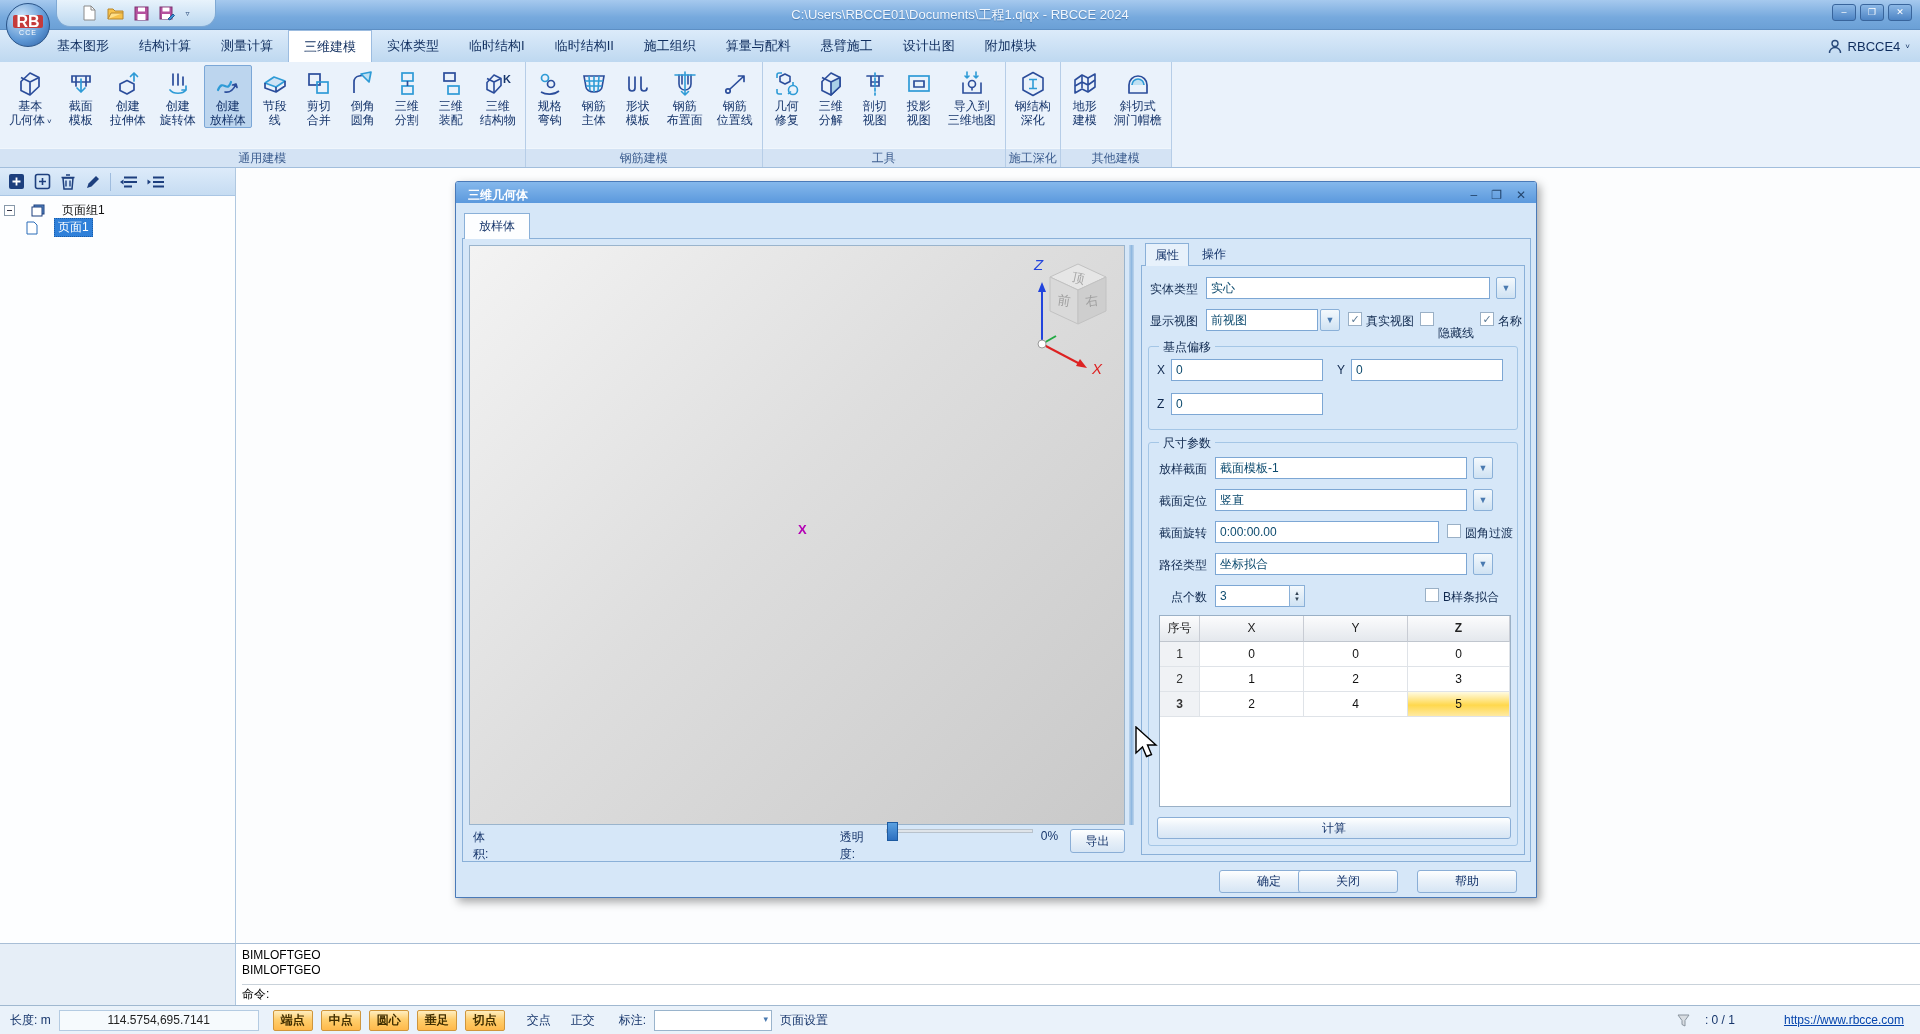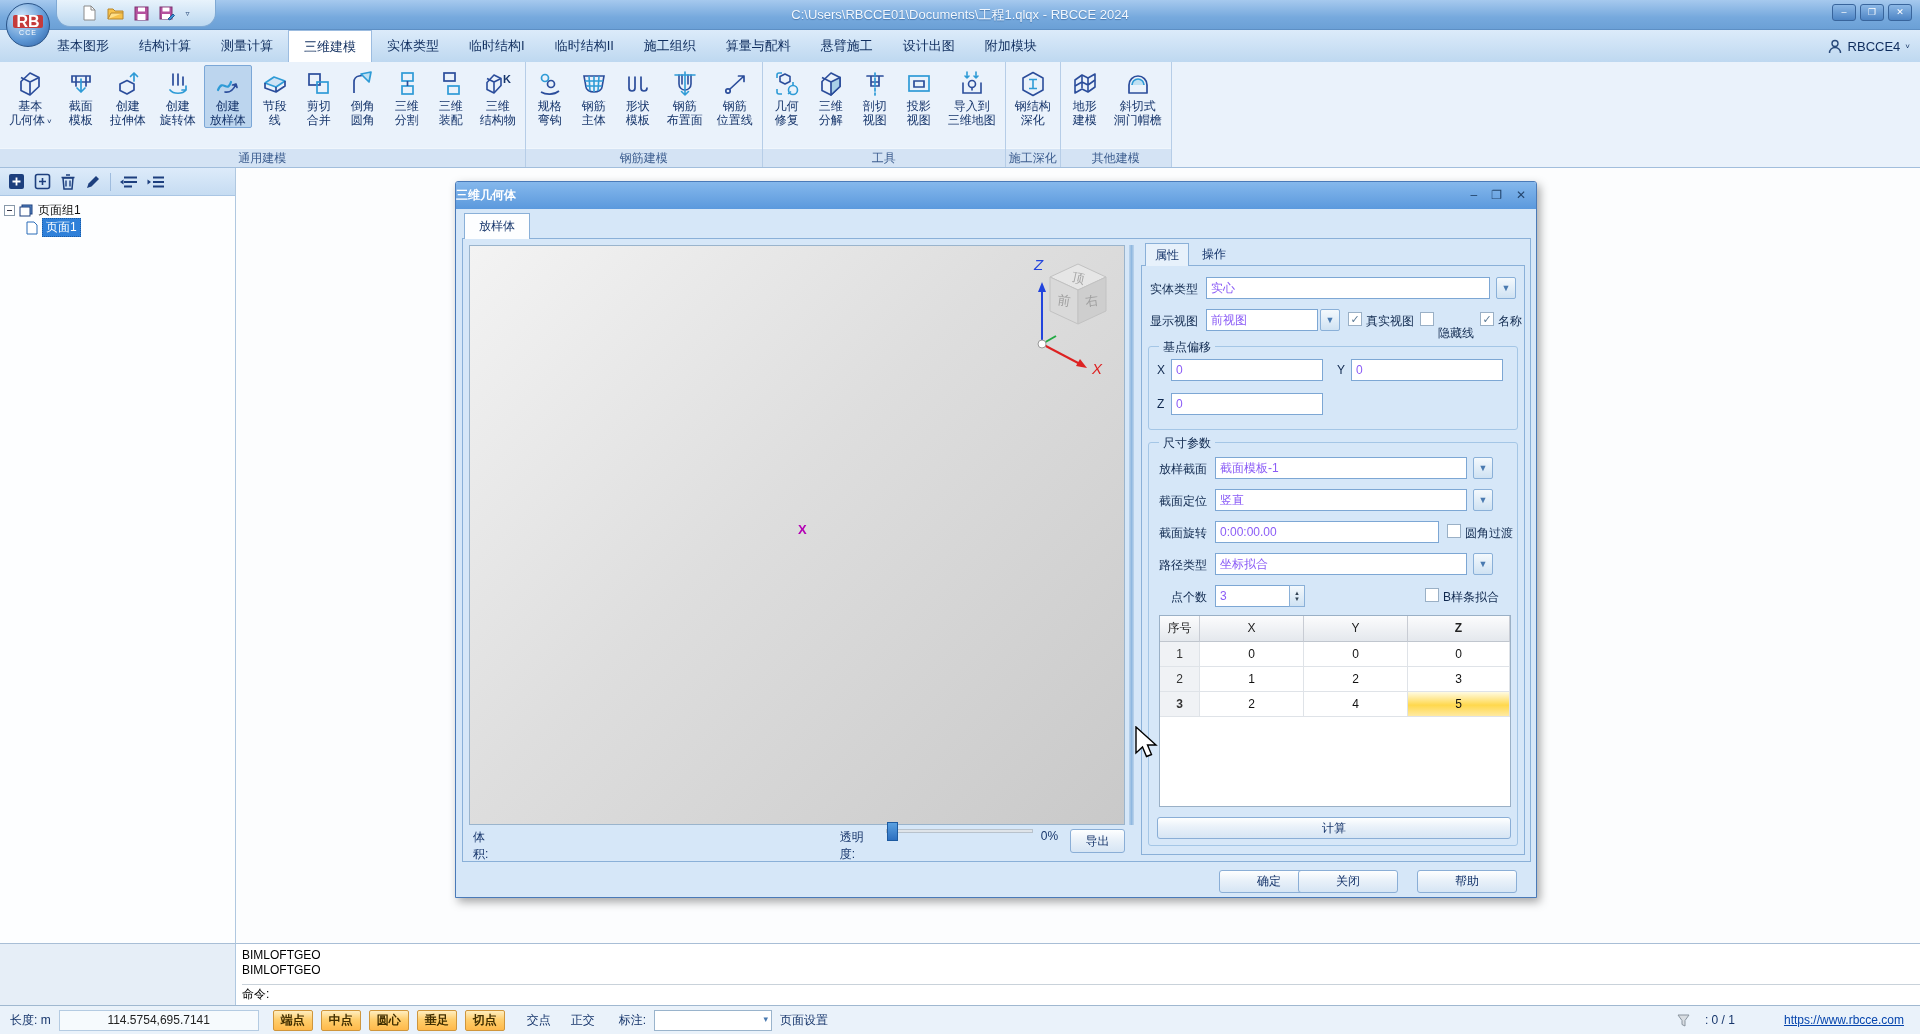--- a/index.html
+++ b/index.html
@@ -28,21 +28,21 @@
 .rbtn{display:flex;flex-direction:column;align-items:center;padding:3px 5px 0 5px;margin:0 1px;border:1px solid transparent;border-radius:2px;min-width:40px}
 .rbtn.active{background:#bcd5ee;border-color:#7ba7d7}
 .ric{width:30px;height:30px;flex:0 0 30px}
 .rl{font-size:12px;line-height:14px;color:#16356b;white-space:nowrap}
 .rcaret{font-size:8px;color:#16356b;margin-left:2px}
 
 .leftpanel{position:absolute;left:0;top:168px;width:236px;height:775px;background:#fdfeff;border-right:1px solid #b0c8e0}
 .lp-toolbar{height:28px;background:linear-gradient(#ddebfa,#c6dcf2);border-bottom:1px solid #aac6e4;display:flex;align-items:center;gap:9px;padding:0 8px}
 .lp-sep{width:1px;height:18px;background:#9fbcd e;background:#9fbcde}
 .tree{padding:6px 4px}
-.trow{display:flex;align-items:center;gap:4px;height:17px}
+.trow{display:flex;align-items:center;gap:16px;height:17px}
 .minusbox{width:11px;height:11px;border:1px solid #8899aa;background:#fff;position:relative}
 .minusbox::after{content:"";position:absolute;left:2px;top:4px;width:5px;height:1px;background:#334}
 .tree-label{font-size:12px;color:#111}
 .tree-sel{background:#2f80d9;color:#fff;padding:0 3px;border:1px dotted #1a5ca8}
 
 .canvas{position:absolute;left:236px;top:168px;width:1684px;height:775px;background:#fcfdfe}
 .lp-bottom{position:absolute;left:0;top:943px;width:236px;height:62px;background:#e6eef7;border-right:1px solid #b0c8e0;border-top:1px solid #a8bed6}
 .cmdarea{position:absolute;left:236px;top:943px;width:1684px;height:62px;background:#fff;border-top:1px solid #a8bed6;padding:4px 0 0 6px;color:#000}
 .cmdline{font-size:12px;line-height:15px;color:#000}
 .cmdrule{border-top:1px solid #c9d2da;margin:6px 0 2px 0}
@@ -50,38 +50,38 @@
 .statusbar{position:absolute;left:0;top:1005px;width:1920px;height:29px;background:#eaf2fa;border-top:1px solid #a0b8d0;display:flex;align-items:center;padding:0 10px;gap:8px;color:#16356b}
 .coordbox{width:200px;height:21px;background:#f6fafd;border:1px solid #b4cbe2;text-align:center;line-height:19px;color:#222}
 .snapbtn{height:21px;padding:0 7px;line-height:19px;background:linear-gradient(#ffeec0,#ffcf6e 45%,#ffb94a);border:1px solid #cf963c;border-radius:2px;color:#402e00;font-weight:bold}
 .plainsnap{padding:0 6px;color:#16356b}
 .annobox{width:118px;height:21px;background:#fff;border:1px solid #9ab4cc;position:relative}
 .annobox::after{content:"▾";position:absolute;right:3px;top:3px;font-size:9px;color:#4a7ab0}
 .sb-right{margin-left:auto;display:flex;align-items:center;gap:15px}
 .sb-link{color:#0645ad;text-decoration:underline}
 
 .dialog{position:absolute;left:455px;top:181px;width:1082px;height:717px;background:#d6e7f8;border:1px solid #4a7ab8;border-radius:3px 3px 0 0;box-shadow:3px 4px 10px rgba(0,0,0,.35)}
-.dlg-title{height:27px;background:linear-gradient(#85b8ec,#5b99dd);border-radius:2px 2px 0 0;color:#fff;font-weight:bold;line-height:27px;position:relative}
+.dlg-title{height:21px;background:linear-gradient(#85b8ec,#5b99dd);border-radius:2px 2px 0 0;color:#fff;font-weight:bold;line-height:27px;padding-left:12px;position:relative}
 .dlg-ctrls{position:absolute;right:10px;top:0;display:flex;gap:14px;color:#24466e;font-weight:normal}
 .dlg-ctrls span{font-size:12px;line-height:27px}
 .dlg-tab{position:absolute;left:8px;top:31px;width:66px;height:26px;background:#fdfeff;border:1px solid #8ab0d8;border-bottom:none;text-align:center;line-height:25px;color:#16356b;z-index:2}
 .tabpage{position:absolute;left:6px;top:56px;width:1069px;height:624px;background:#d6e7f8;border:1px solid #8ab0d8}
 .viewport{position:absolute;left:6px;top:6px;width:656px;height:580px;background:linear-gradient(135deg,#f3f3f3,#dedede 45%,#c9c9c9);border:1px solid #9ab4cc}
 .splitter{position:absolute;left:666px;top:6px;width:5px;height:580px;background:linear-gradient(90deg,#bcd4ec,#8fb8e0,#bcd4ec)}
 .vstrip{position:absolute;left:6px;top:590px;width:656px;height:30px;display:flex;}
 .slider-track{width:150px;height:4px;background:#dfe4e9;border:1px solid #b8c2cc;position:relative;margin:0 8px}
 .slider-handle{position:absolute;left:0;top:-8px;width:11px;height:19px;background:linear-gradient(#5aa0e0,#2c6fc0);border:1px solid #1d5aa0}
 .btn{background:linear-gradient(#feffff,#e9f1f9 45%,#d6e5f4);border:1px solid #8aaed6;border-radius:3px;color:#16356b;text-align:center}
 
 .rpanel{position:absolute;left:678px;top:4px;width:384px;height:614px}
 .rp-tab{position:absolute;top:0;height:23px;padding:0 9px;line-height:22px;color:#16356b}
 .rp-tab.active{background:#e7f1fb;border:1px solid #8ab0d8;border-bottom:none;z-index:2}
 .rp-frame{position:absolute;left:0;top:22px;width:384px;height:590px;border:1px solid #8ab0d8;background:#d6e7f8}
 .frow-label{position:absolute;color:#10294f}
-.tinput{position:absolute;height:22px;background:#fff;border:1px solid #7da7d4;padding:2px 4px;color:#8b5cf6;font-size:12px;line-height:16px}
+.tinput{position:absolute;height:22px;background:#fff;border:1px solid #7da7d4;padding:2px 4px;color:#0c4a6e;font-size:12px;line-height:16px}
 .combo-arrow{position:absolute;width:20px;height:22px;background:linear-gradient(#f4f9fd,#cfe2f3);border:1px solid #8ab0d8;border-radius:2px;text-align:center;line-height:20px;color:#4a7ab0;font-size:9px}
 .cb{position:absolute;width:14px;height:14px;background:#fff;border:1px solid #9ab0c6;font-size:11px;line-height:13px;text-align:center;color:#5a7a96}
 .cb.on::after{content:"✓"}
 .cblabel{position:absolute;color:#10294f}
 .gbox{position:absolute;border:1px solid #a4c6e6;border-radius:3px}
 .gbox-title{position:absolute;top:-8px;left:10px;background:#d6e7f8;padding:0 4px;color:#10294f}
 .spin{position:absolute;width:16px;height:22px;background:linear-gradient(#f4f9fd,#cfe2f3);border:1px solid #8ab0d8;font-size:6px;color:#345;display:flex;flex-direction:column;align-items:center;justify-content:center;line-height:6px}
 
 .ptable{position:absolute;left:10px;top:172px;width:352px;height:192px;background:#fff;border:1px solid #9ab0c6;overflow:hidden}
 .ptr{display:flex}

